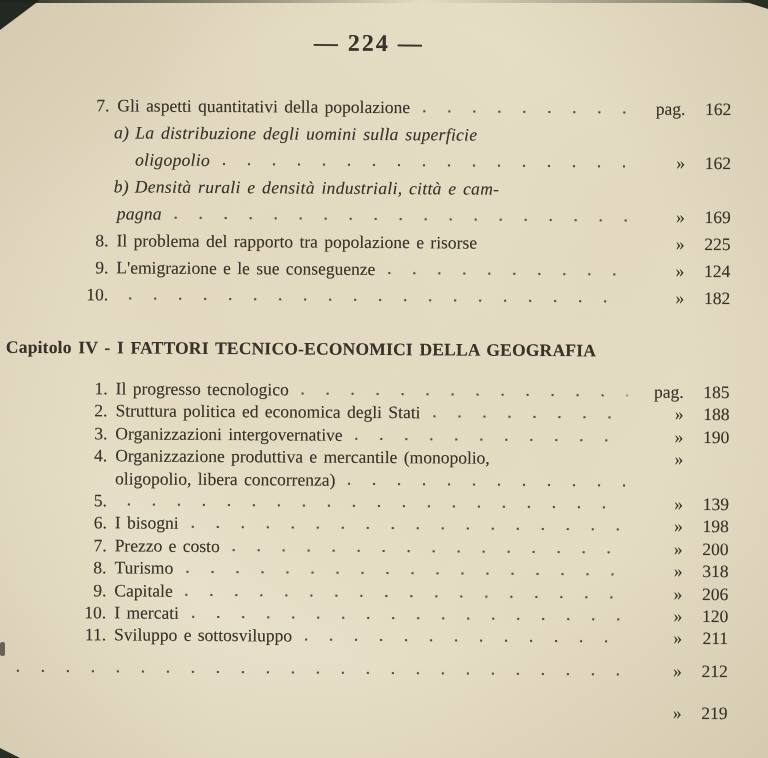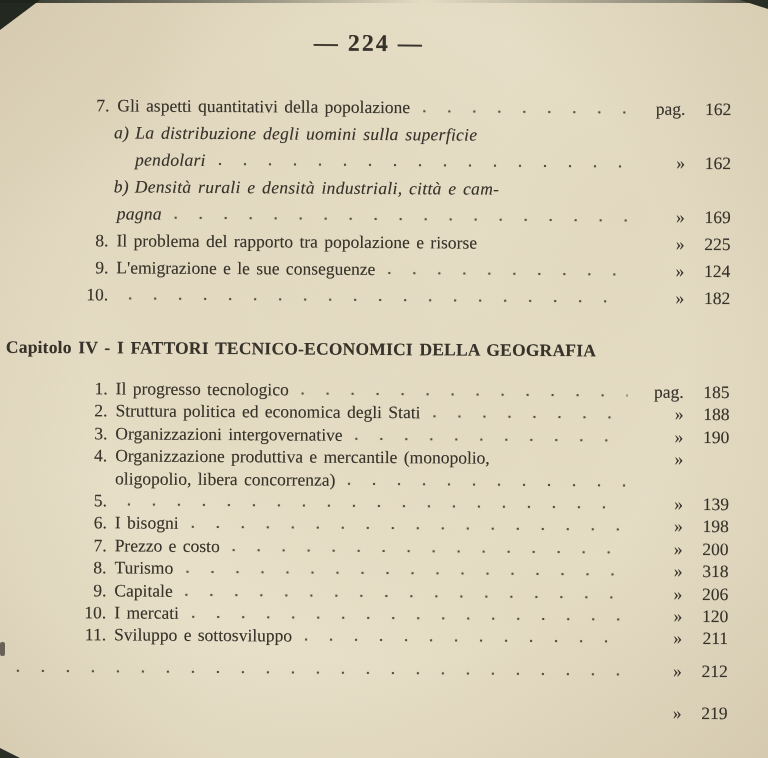--- a/index.html
+++ b/index.html
@@ -102,21 +102,21 @@
   </div>
       <div class="row kind-sub block-top italic">
     <span class="num">a)</span>
     <span class="text">La distribuzione degli uomini sulla superficie</span>
     <span class="leader no-dots"></span>
     <span class="marker"></span>
     <span class="page"></span>
   </div>
       <div class="row kind-cont-a block-top italic">
 
-    <span class="text">pendolari</span>
+    <span class="text">oligopolio</span>
     <span class="leader"></span>
     <span class="marker">»</span>
     <span class="page">162</span>
   </div>
       <div class="row kind-sub block-top italic">
     <span class="num">b)</span>
     <span class="text">Densità rurali e densità industriali, città e cam-</span>
     <span class="leader no-dots"></span>
     <span class="marker"></span>
     <span class="page"></span>

